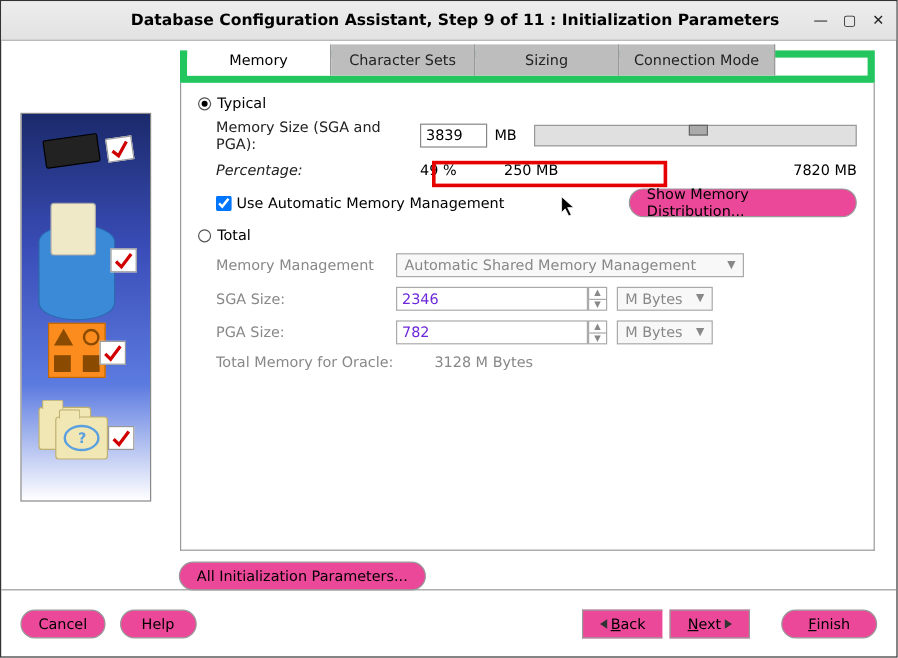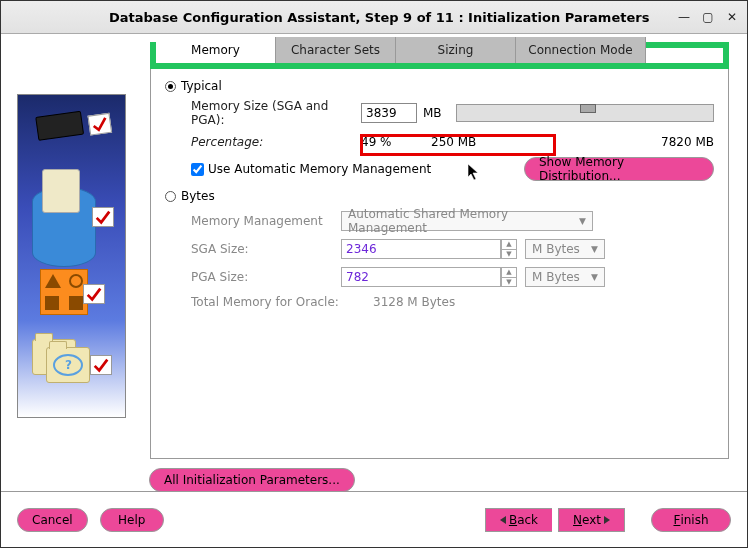--- a/index.html
+++ b/index.html
@@ -28,21 +28,21 @@
   .check svg { width:18px; height:18px; }
   .content { flex:1; padding: 4px 10px 4px 16px; }
   .tabset { border:6px solid #22c55e; display:flex; align-items:flex-end; height:27px; font-size:12px; }
   .tabset .tab { height:26px; display:flex; align-items:center; justify-content:center; border-right:1px solid #999; cursor:default; }
   .tabset .tab.active { background:#fff; position:relative; z-index:1; }
   .tabset .tab.inactive { background:#bdbdbd; color:#222; }
   .panel { border:1px solid #999; border-top:none; padding:10px 14px 10px 14px; height:390px; position:relative; }
   .radio { display:flex; align-items:center; gap:5px; }
   .radio-circle { width:11px; height:11px; border:1px solid #555; border-radius:50%; display:flex; align-items:center; justify-content:center; }
   .radio-circle .dot { width:5px;height:5px;background:#000;border-radius:50%; }
-  .section1 { margin-left:26px; margin-top:6px; }
+  .section1 { margin-left:15px; margin-top:6px; }
   .row { display:flex; align-items:center; margin-bottom:8px; }
   .label { color:#222; }
   .label.disabled { color:#888; }
   .input { border:1px solid #888; background:#fff; padding:2px 4px; height:20px; font-size:12px; }
   .input.disabled { color:#6d28d9; border-color:#aaa; }
   .slider { flex:1; height:18px; border:1px solid #999; background:#e0e0e0; position:relative; margin-left:10px; }
   .slider .thumb { position:absolute; top:-1px; width:16px; height:9px; background:#aaa; border:1px solid #666; left:48%; }
   .hilite { position:absolute; left:209px; top:65px; width:196px; height:22px; border:3px solid #e60000; pointer-events:none; }
   .cursor { position:absolute; left:316px; top:94px; font-size:16px; pointer-events:none; }
   .btn { border:1px solid #999; border-radius:12px; padding:3px 14px; background:#ec4899; height:24px; display:inline-flex; align-items:center; justify-content:center; font-size:12px; cursor:default; }
@@ -157,26 +157,26 @@
         <div class="row">
           <input type="checkbox" checked="" style="">
           <span style="margin-left:4px;">Use Automatic Memory Management</span>
           <div style="flex:1"></div>
           <div class="btn flatlarge" style="border-radius:12px;width:190px;">Show Memory Distribution...</div>
         </div>
       </div>
 
       <div class="radio" style="margin-top:4px;">
         <div class="radio-circle"></div>
-        <span>Bytes</span>
+        <span>Total</span>
       </div>
       <div class="section1" style="margin-top:8px;">
         <div class="row">
           <span class="label disabled" style="width:150px;">Memory Management</span>
-          <div class="selectbox" style="width:252px;">
+          <div class="selectbox" style="width:290px;">
             <span>Automatic Shared Memory Management</span>
             <span style="flex:1"></span>
               <span style="font-size:9px;">▼</span>
           </div>
         </div>
         <div class="row">
           <span class="label disabled" style="width:150px;">SGA Size:</span>
           <input class="input disabled" style="width: 160px;" disabled="" value="2346">
           <div class="stepper">
               <div>▲</div>

